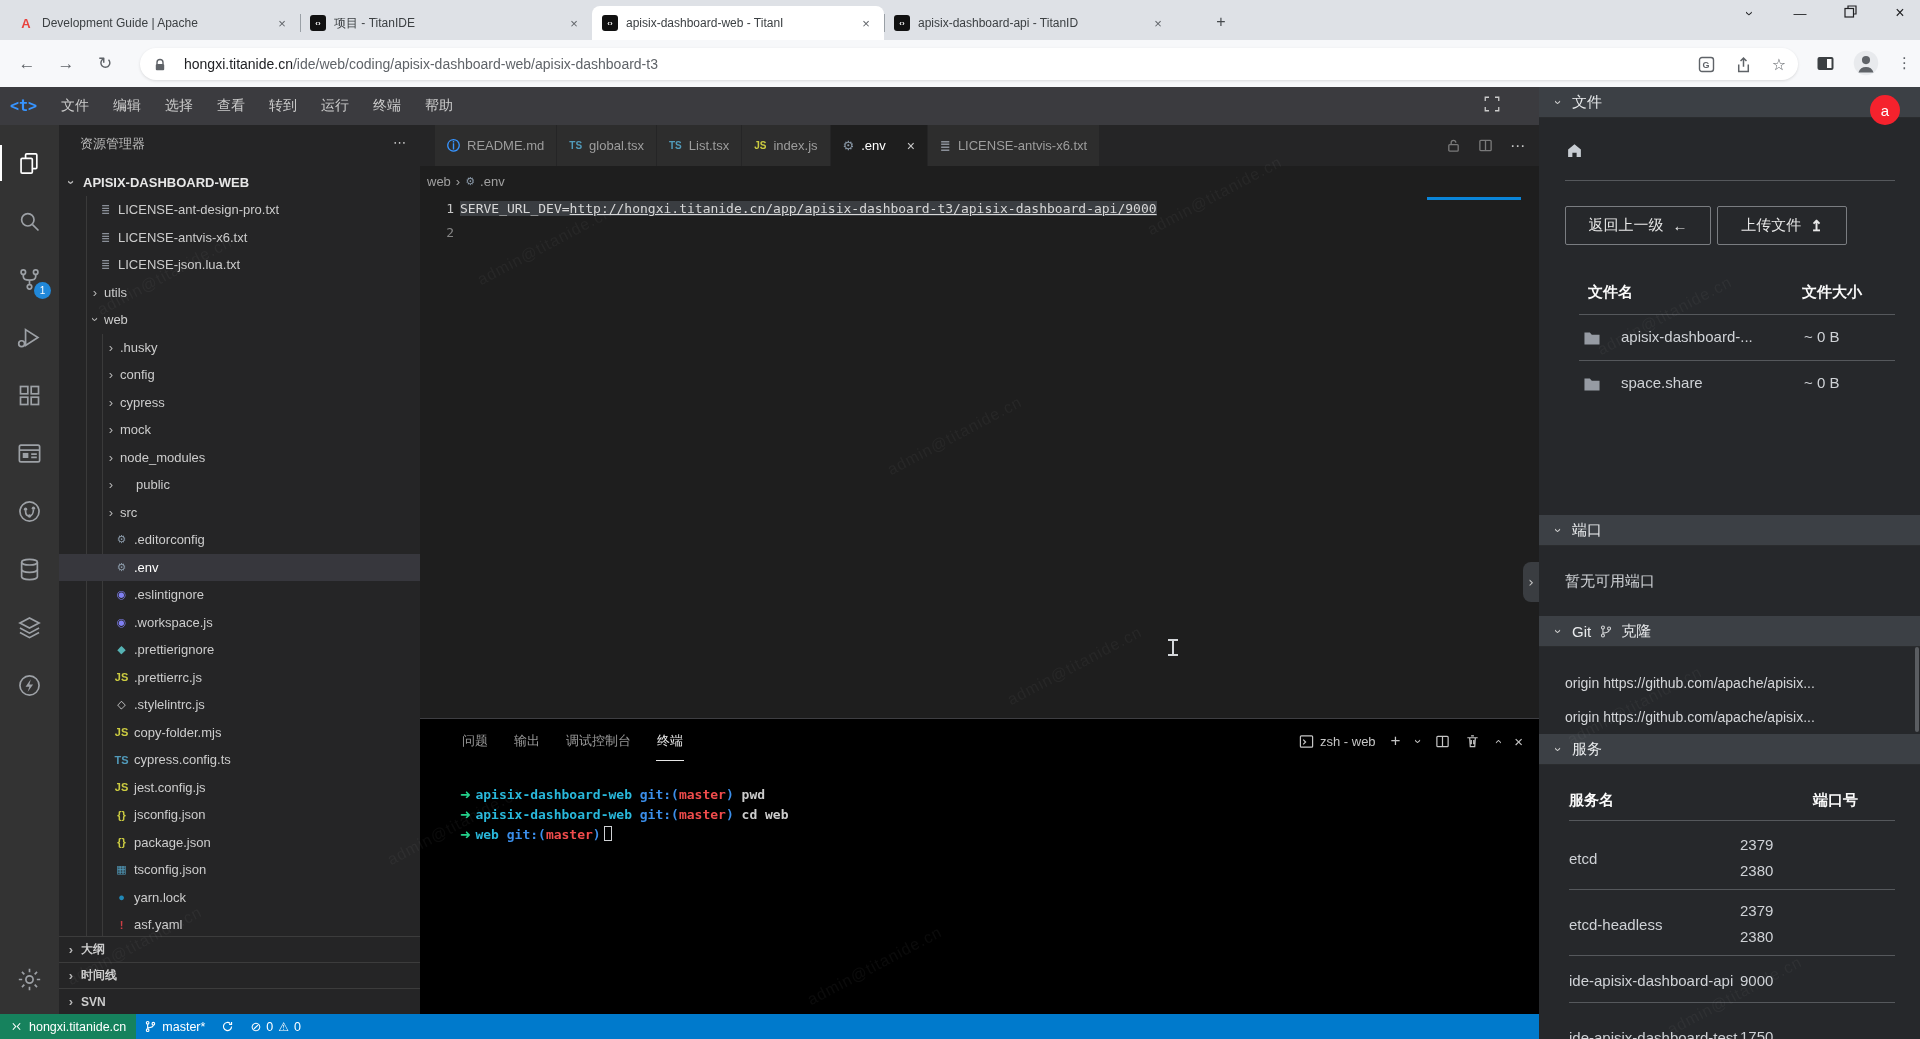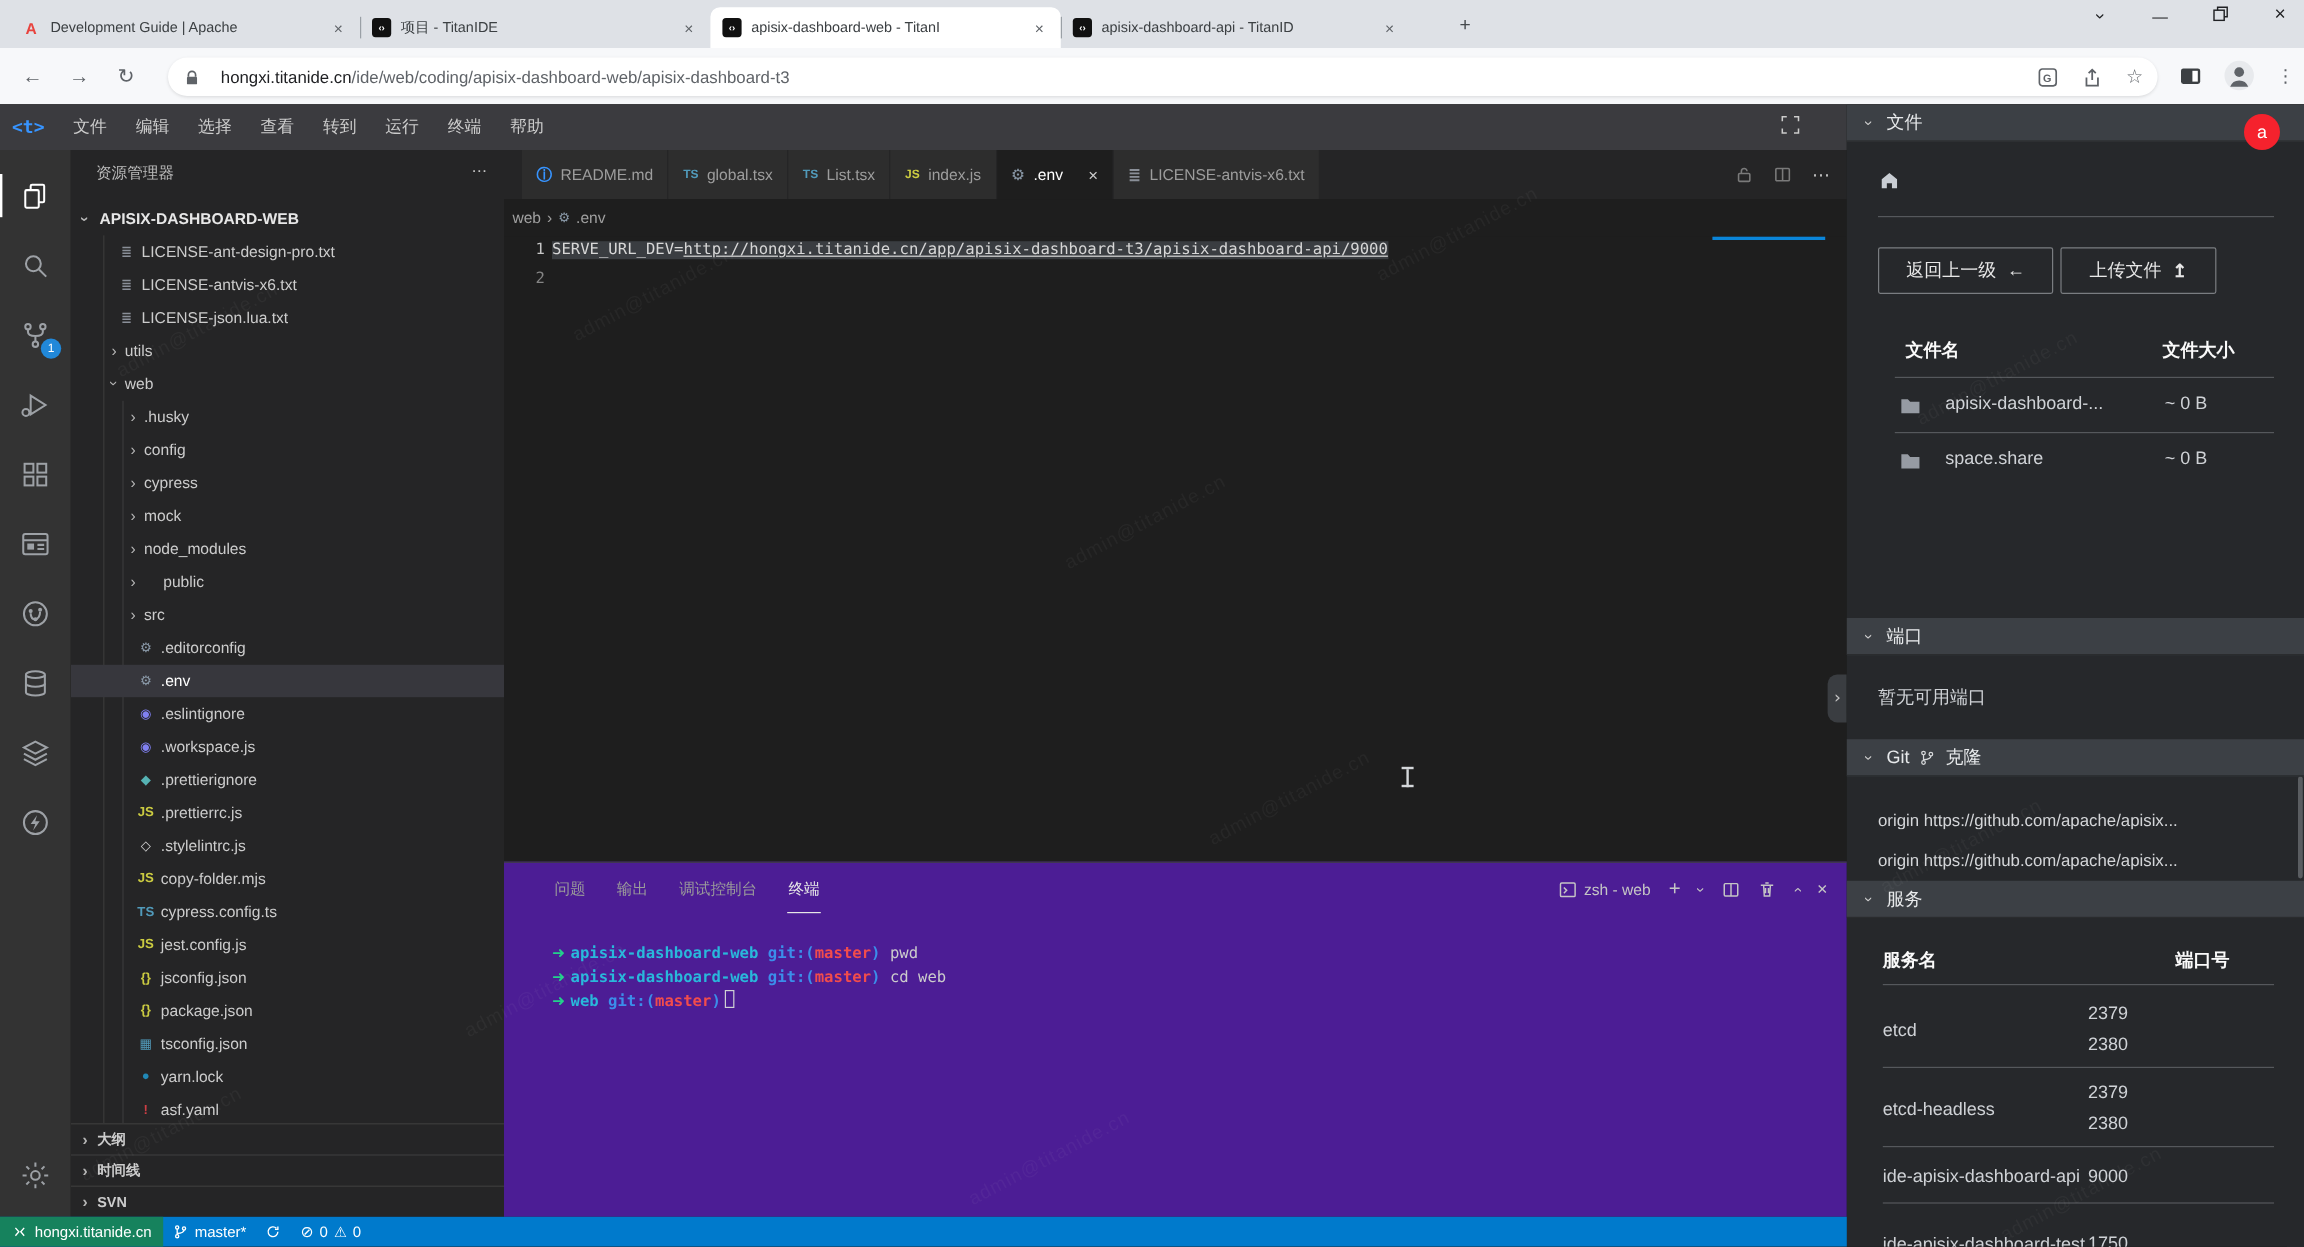--- a/index.html
+++ b/index.html
@@ -86,34 +86,34 @@
   .sel { background:#3a3d41; }
   .codeurl { text-decoration:underline; }
   #blue-bar { position:absolute; left:1007px; top:0; width:94px; height:3px; background:#0a85d9; }
   #ibeam { position:absolute; left:748px; top:442px; width:10px; height:19px; }
   #ibeam::before { content:""; position:absolute; left:4px; top:2px; bottom:2px; width:2px; background:#d4d7da; }
   #ibeam::after { content:""; position:absolute; left:0; right:0; top:0; height:2px; background:#d4d7da;
     box-shadow:0 15px 0 #d4d7da; }
   #right-handle { position:absolute; right:0; top:365px; width:16px; height:40px; background:#3a3d41;
     border-radius:8px 0 0 8px; color:#c5c5c5; display:flex; align-items:center; justify-content:center; font-size:14px; }
 
-  #tpanel { position:absolute; left:0; top:593px; right:0; height:296px; background:#4c1d95; border-top:1px solid #3e3e42; }
+  #tpanel { position:absolute; left:0; top:593px; right:0; height:296px; background:#000000; border-top:1px solid #3e3e42; }
   #tpanel-head { position:absolute; left:42px; top:0; height:44px; display:flex; gap:26px; }
   .ptab { display:flex; align-items:center; font-size:13px; color:#9a9a9a; position:relative; }
   .ptab.active { color:#e7e7e7; }
   .ptab.active::after { content:""; position:absolute; left:50%; transform:translateX(-50%); bottom:2px; width:28px; height:1px; background:#e7e7e7; }
   #tpanel-actions { position:absolute; right:16px; top:0; height:44px; display:flex; gap:15px; align-items:center;
     color:#c5c5c5; font-size:13px; }
   #tpanel-actions svg { width:15px; height:15px; stroke:#c5c5c5; fill:none; stroke-width:1.3; }
   #term { position:absolute; left:40px; top:66px; right:20px; bottom:0; font-size:13px; line-height:20px; }
   .t-g { color:#23d18b; font-weight:bold; font-family:"DejaVu Sans","DejaVu Sans Mono",monospace; }
   .t-c { color:#29b8db; font-weight:bold; }
   .t-b { color:#3b8eea; font-weight:bold; }
   .t-r { color:#f14c4c; font-weight:bold; }
-  .t-w { color:#cccccc; }
+  .t-w { color:#cccccc;font-weight:bold; }
   #tcursor { display:inline-block; width:8px; height:15px; border:1px solid #cfd1d4; vertical-align:-2px; margin-left:3px; }
 
   
   #rightpanel { position:absolute; right:0; top:0; width:381px; height:952px; background:#26282b; color:#d6d8da; }
   .rp-head { position:absolute; left:0; right:0; height:31px; background:#3c4045; display:flex; align-items:center;
     gap:8px; padding-left:13px; font-size:15px; color:#e8eaec; z-index:3; border-bottom:1px solid #2a2c2e; }
   .rp-head .chev { color:#cfcfcf; }
   #rp-avatar { position:absolute; right:20px; top:8px; width:30px; height:30px; border-radius:50%; background:#f5222d;
     color:#fff; font-size:15px; display:flex; align-items:center; justify-content:center; z-index:5; }
   .rp-div { position:absolute; left:26px; right:25px; height:1px; background:#55585c; }

